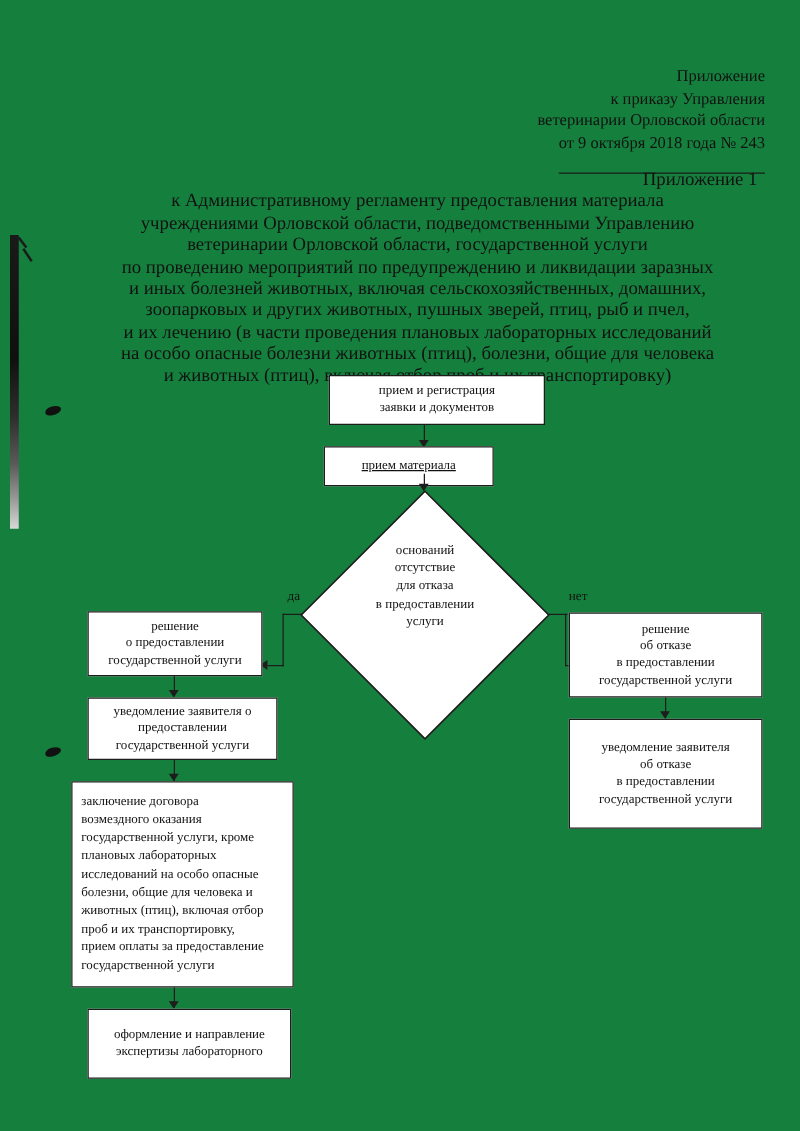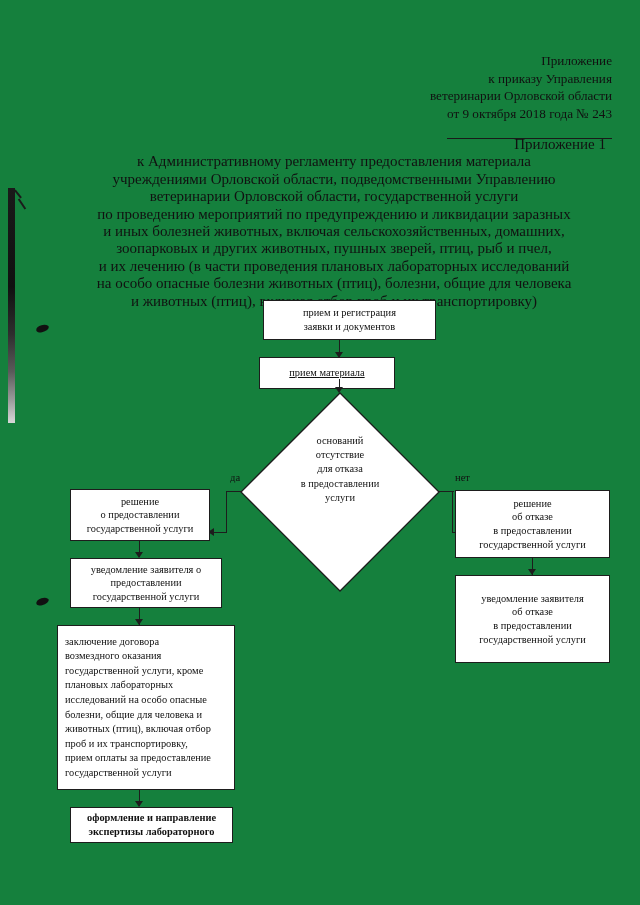--- a/index.html
+++ b/index.html
@@ -255,21 +255,21 @@
     <span class="ln">болезни, общие для человека и</span>
     <span class="ln">животных (птиц), включая отбор</span>
     <span class="ln">проб и их транспортировку,</span>
     <span class="ln">прием оплаты за предоставление</span>
     <span class="ln">государственной услуги</span>
   </div>
 
   <div class="conn v" style="left:139px; top:790px; height:16px;"></div>
   <div class="arrow-down" style="left:135px; top:801px;"></div>
 
-  <div class="node" style="left:70px; top:807px; width:163px; height:36px;font-weight:bold;">
+  <div class="node" style="left:70px; top:807px; width:163px; height:56px;">
     <span class="ln">оформление и направление</span>
     <span class="ln">экспертизы лабораторного</span>
   </div>
 
   <div class="conn h" style="left:438px; top:491px; width:16px;"></div>
   <div class="conn v" style="left:452px; top:491px; height:42px;"></div>
   <div class="conn h" style="left:452px; top:532px; width:10px;"></div>
   <div class="arrow-right" style="left:461px; top:528px;"></div>
 
   <div class="node" style="left:455px; top:490px; width:155px; height:68px;">

